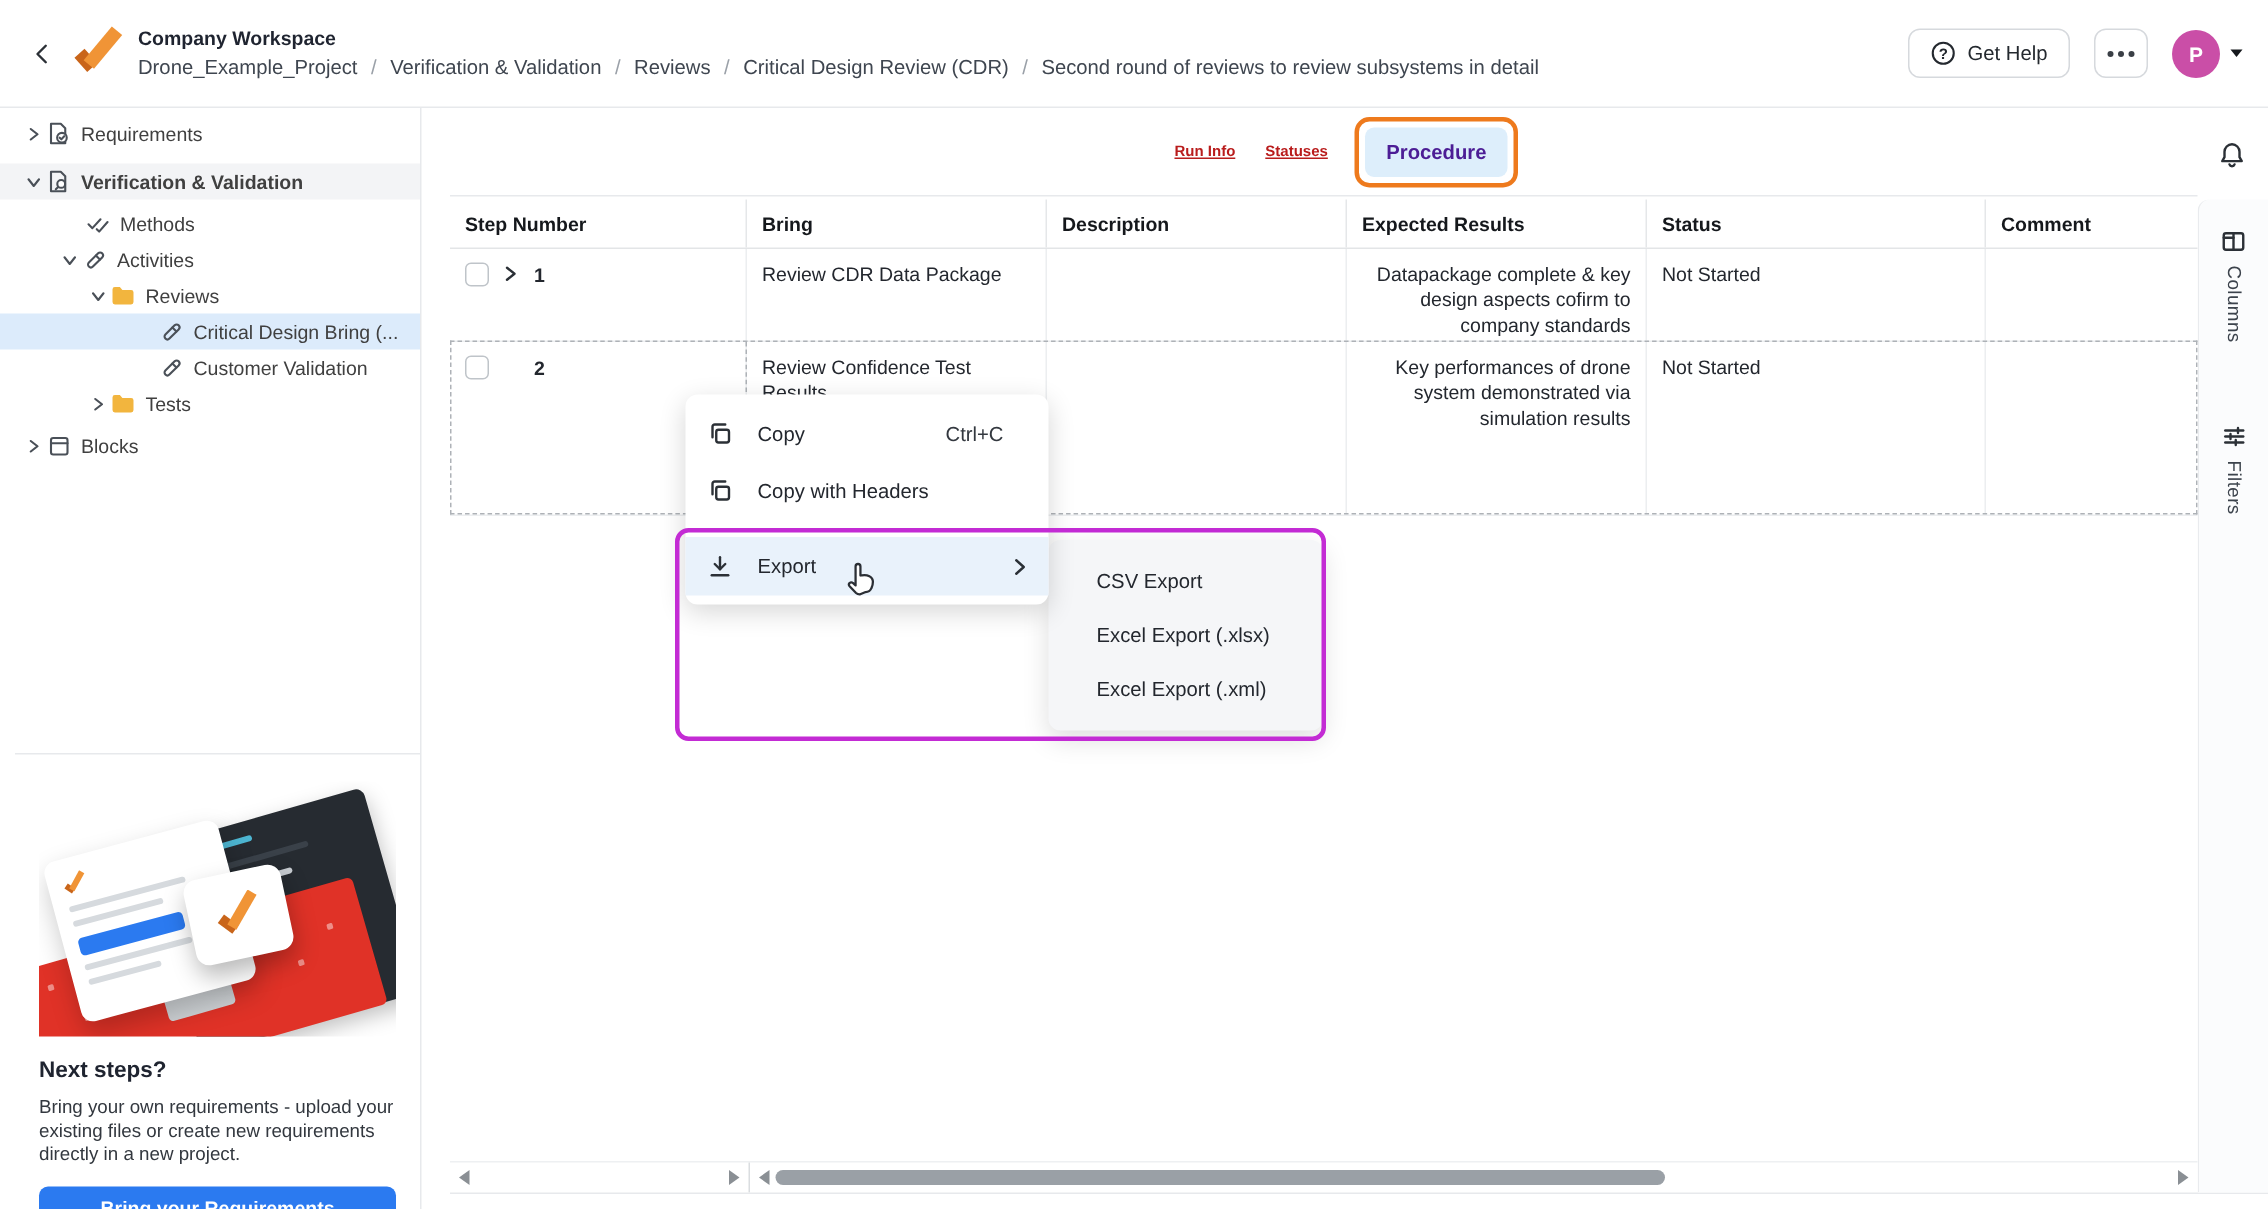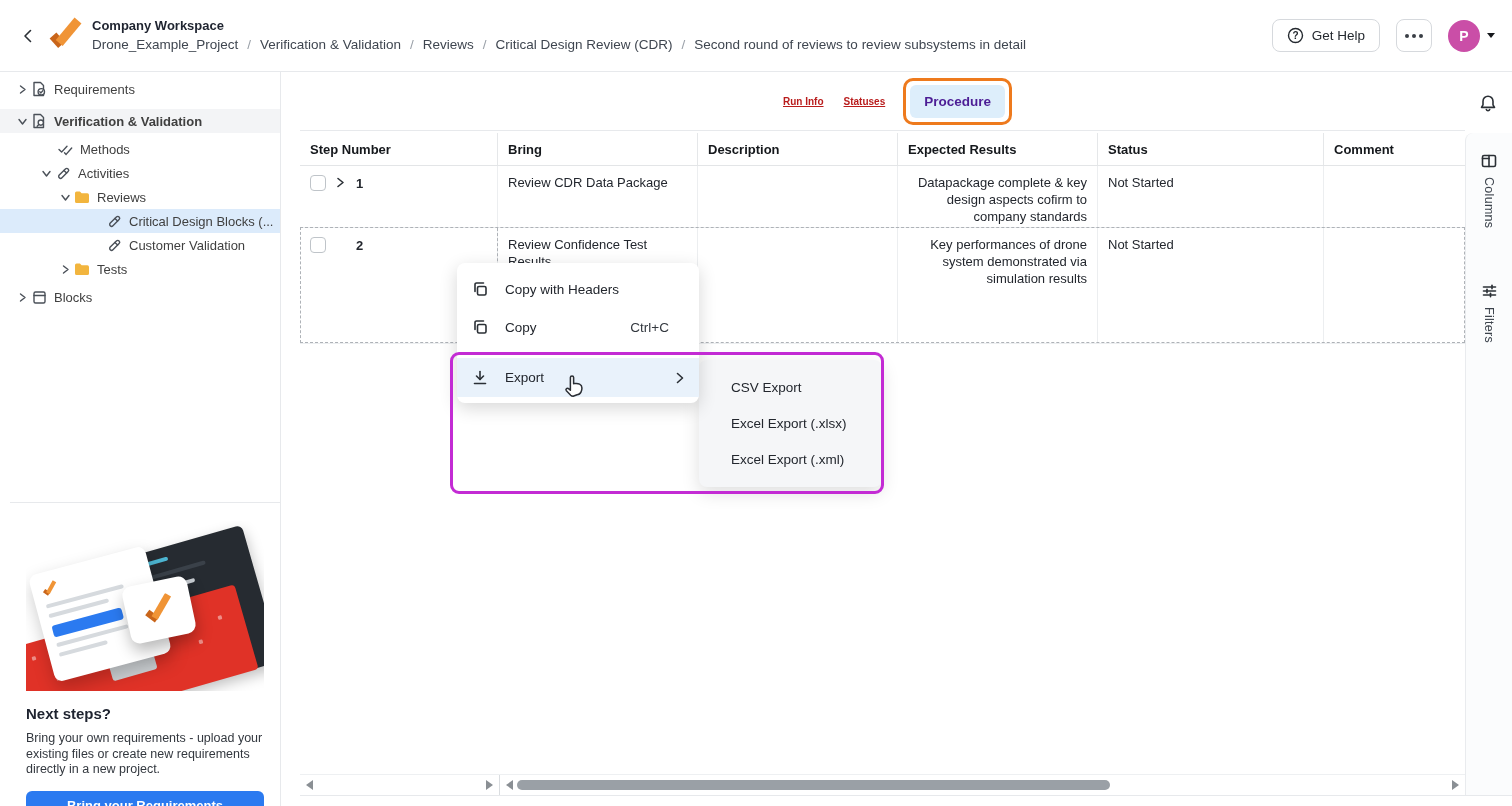--- a/index.html
+++ b/index.html
@@ -273,21 +273,21 @@
 
       <div class="trow ind3 selected">
         <span class="ticon">
             <svg width="15" height="15" viewBox="0 0 15 15" class="ic">
               <g transform="rotate(45 7.5 7.5)">
                 <rect x="5.6" y="1" width="3.8" height="12.5" rx="1.9"></rect>
                 <path d="M5.6 5h3.8"></path>
               </g>
             </svg>
           </span>
-        <span class="tlabel">Critical Design Blocks (...</span>
+        <span class="tlabel">Critical Design Bring (...</span>
       </div>
 
       <div class="trow ind3">
         <span class="ticon">
             <svg width="15" height="15" viewBox="0 0 15 15" class="ic">
               <g transform="rotate(45 7.5 7.5)">
                 <rect x="5.6" y="1" width="3.8" height="12.5" rx="1.9"></rect>
                 <path d="M5.6 5h3.8"></path>
               </g>
             </svg>
@@ -430,31 +430,31 @@
     </div>
 
     <div class="ctxmenu">
       <div class="mitem">
         <span class="micon">
             <svg width="16" height="16" viewBox="0 0 16 16" class="icdark" stroke-width="1.4">
               <rect x="5.5" y="5.5" width="8.5" height="8.5" rx="1.5"></rect>
               <path d="M3 10.5v-7a1.5 1.5 0 0 1 1.5-1.5h7"></path>
             </svg>
           </span>
-        <span class="mlabel">Copy with Headers</span>
+        <span class="mlabel">Copy</span>
+        <span class="mshort">Ctrl+C</span>
       </div>
       <div class="mitem">
         <span class="micon">
             <svg width="16" height="16" viewBox="0 0 16 16" class="icdark" stroke-width="1.4">
               <rect x="5.5" y="5.5" width="8.5" height="8.5" rx="1.5"></rect>
               <path d="M3 10.5v-7a1.5 1.5 0 0 1 1.5-1.5h7"></path>
             </svg>
           </span>
-        <span class="mlabel">Copy</span>
-        <span class="mshort">Ctrl+C</span>
+        <span class="mlabel">Copy with Headers</span>
       </div>
       <div class="mitem export">
         <span class="micon">
             <svg width="16" height="16" viewBox="0 0 16 16" class="icdark" stroke-width="1.5">
               <path d="M8 1.5v8"></path>
               <path d="M4.5 6 L8 9.5 L11.5 6"></path>
               <path d="M2.5 13.5h11"></path>
             </svg>
           </span>
         <span class="mlabel">Export</span>

